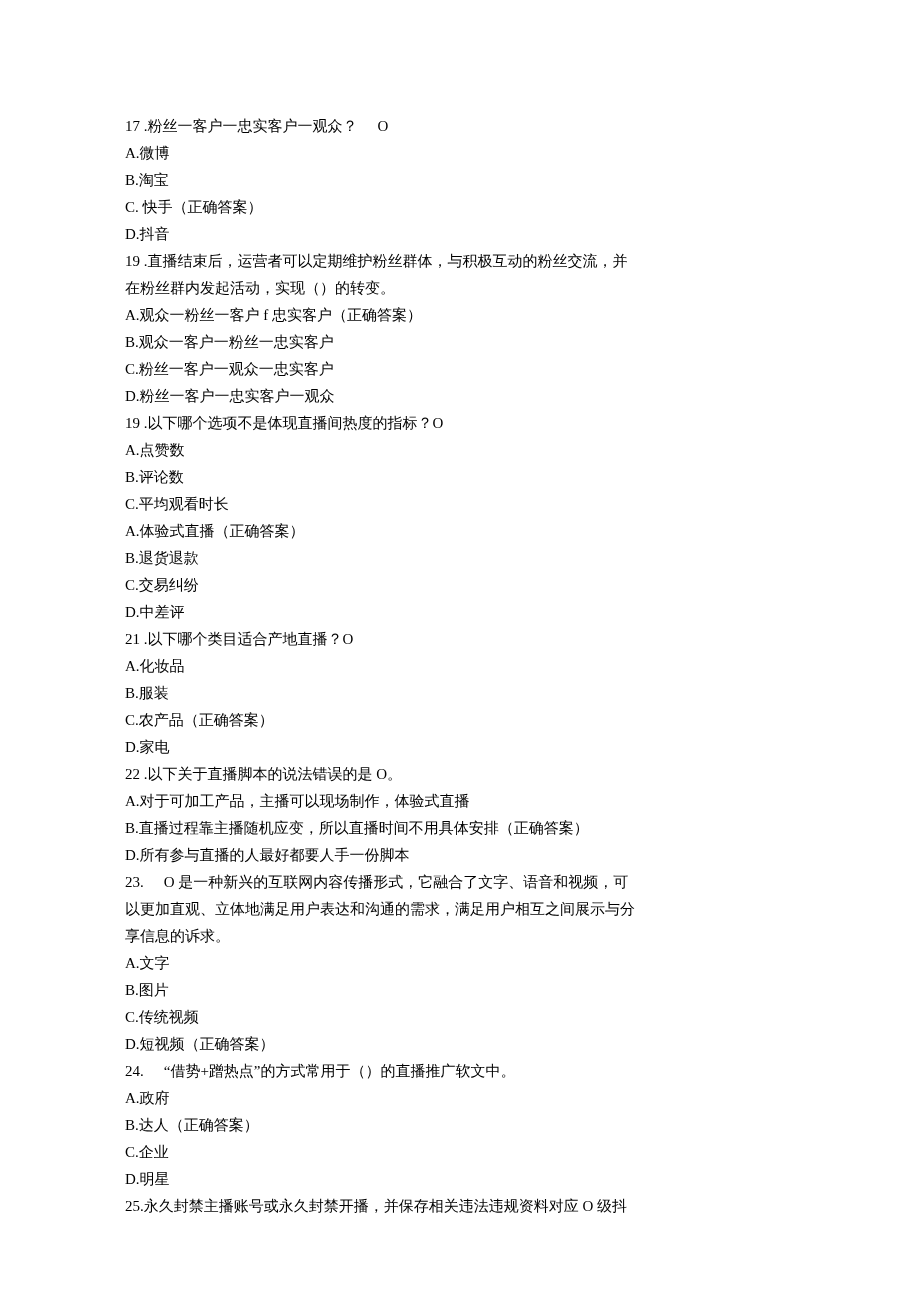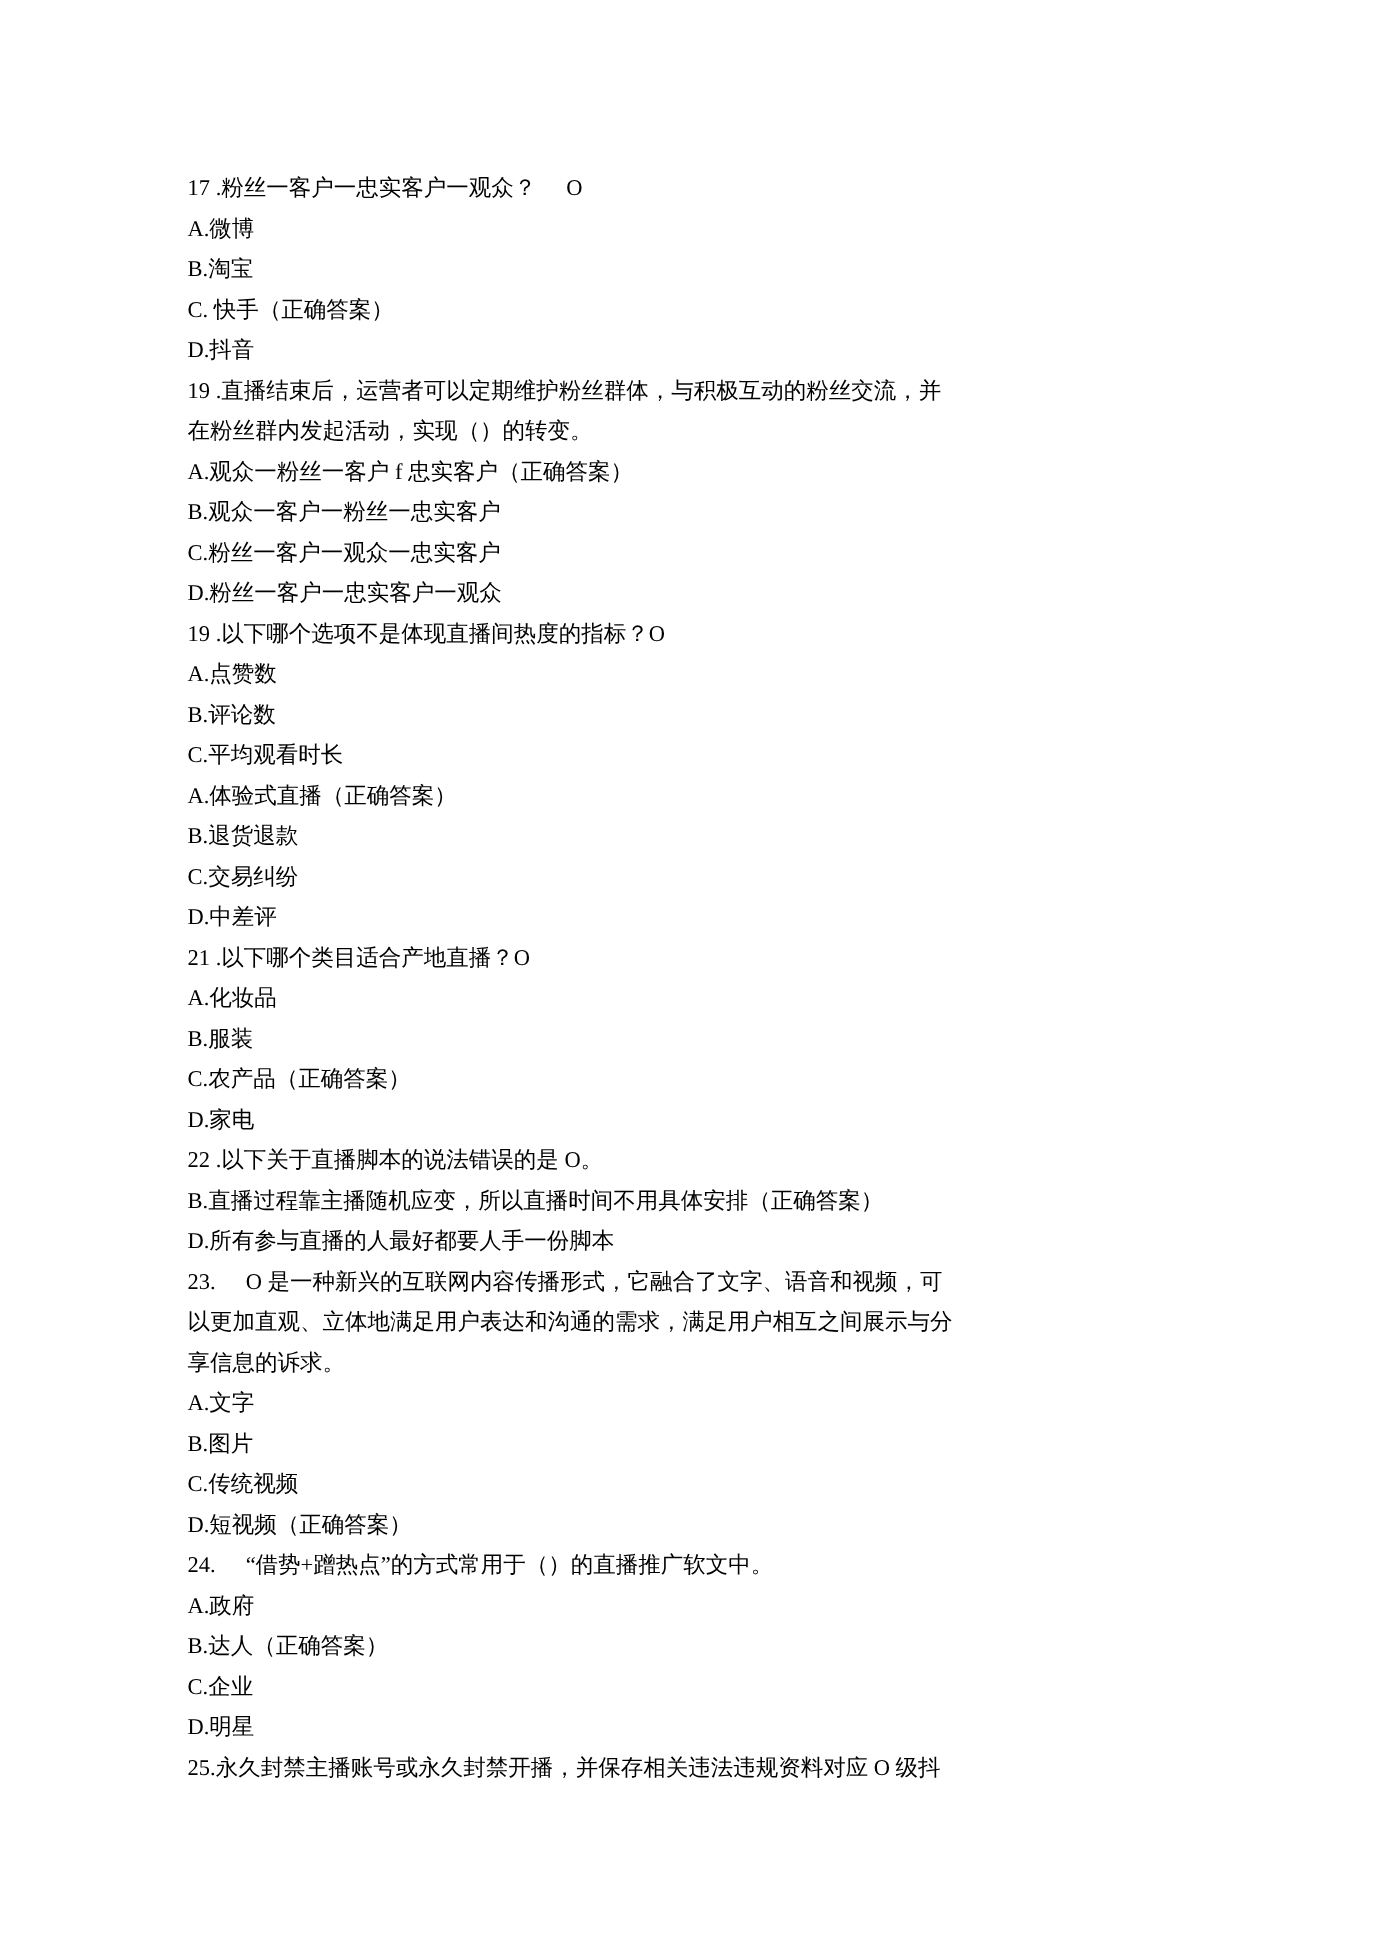--- a/index.html
+++ b/index.html
@@ -67,20 +67,21 @@
     <span class="qnum">21</span><span> .以下哪个类目适合产地直播？O</span>
   </div>
   <div class="line">A.化妆品</div>
   <div class="line">B.服装</div>
   <div class="line">C.农产品（正确答案）</div>
   <div class="line">D.家电</div>
 
   <div class="line">
     <span class="qnum">22</span><span> .以下关于直播脚本的说法错误的是 O。</span>
   </div>
+  <div class="line">A.对于可加工产品，主播可以现场制作，体验式直播</div>
   <div class="line">B.直播过程靠主播随机应变，所以直播时间不用具体安排（正确答案）</div>
   <div class="line">D.所有参与直播的人最好都要人手一份脚本</div>
 
   <div class="line">
     <span class="qnum">23.</span><span class="spacer"></span><span>O 是一种新兴的互联网内容传播形式，它融合了文字、语音和视频，可</span>
   </div>
   <div class="line">以更加直观、立体地满足用户表达和沟通的需求，满足用户相互之间展示与分</div>
   <div class="line">享信息的诉求。</div>
   <div class="line">A.文字</div>
   <div class="line">B.图片</div>

